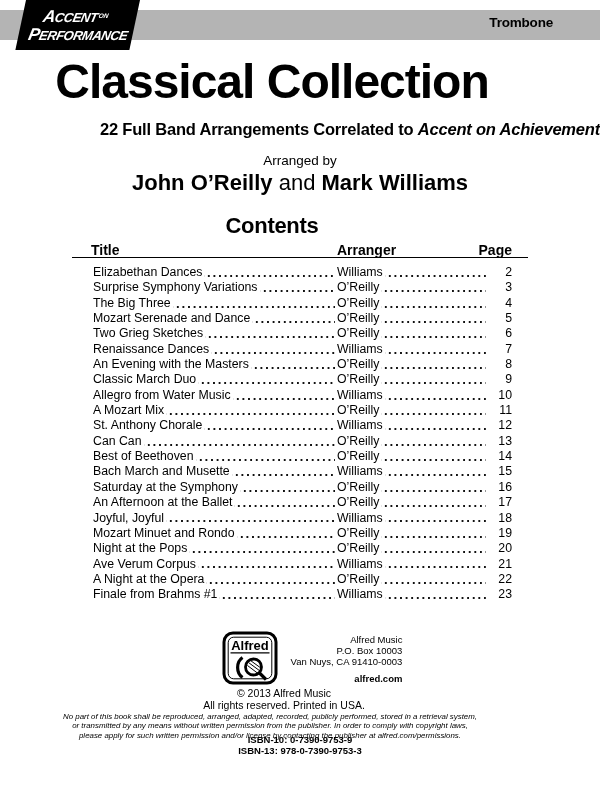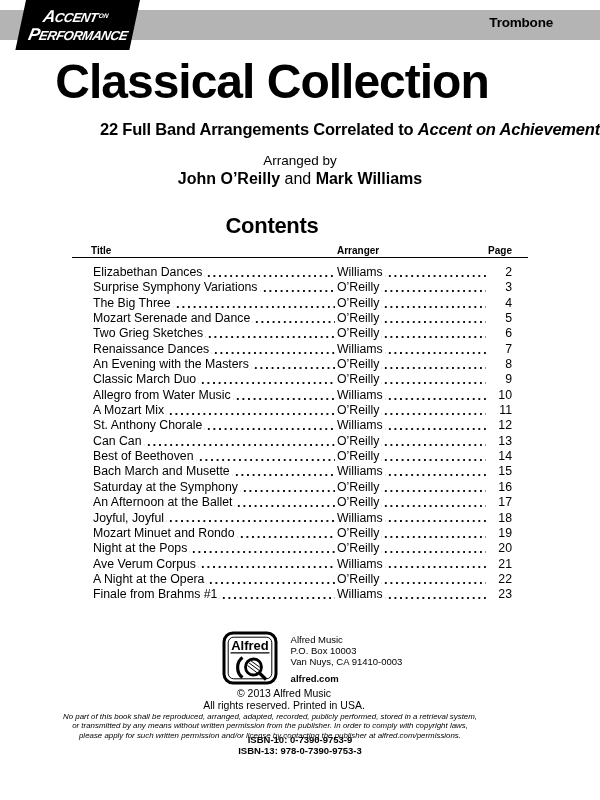--- a/index.html
+++ b/index.html
@@ -27,47 +27,47 @@
   .brand-l2 { font-size:13px; letter-spacing:-0.5px; margin-top:1px; }
   .brand-l2::first-letter { font-size:17px; }
 
   
   .page-title { position:absolute; top:54px; left:0; width:544px; text-align:center;
     font-size:48px; font-weight:bold; letter-spacing:-1px; }
   .subtitle { position:absolute; top:120px; left:0; width:600px; text-align:right;
     font-size:16.5px; font-weight:bold; letter-spacing:-0.2px; }
   .subtitle .series { font-style:italic; }
   .byline-label { position:absolute; top:153px; left:0; width:600px; text-align:center; font-size:13.5px; }
-  .byline-names { position:absolute; top:170px; left:0; width:600px; text-align:center; font-size:16px; }
+  .byline-names { position:absolute; top:170px; left:0; width:600px; text-align:center; font-size:22px; }
   .byline-names .author { font-weight:bold; }
 
   
   .contents-heading { position:absolute; top:213px; left:0; width:544px; text-align:center;
     font-size:22px; font-weight:bold; letter-spacing:-0.3px; }
   .contents-table { position:absolute; top:245px; left:88px; width:424px; }
-  .hdr { display:flex; font-size:10px; font-weight:bold; line-height:11px; }
+  .hdr { display:flex; font-size:14px; font-weight:bold; line-height:11px; }
   .h-title { width:249px; padding-left:3px; }
   .h-arranger { flex:1; }
   .h-page { text-align:right; }
   .rule { border-bottom:1.6px solid #000; margin:1px -16px 0 -16px; }
   .rows { margin-top:7px; font-size:12.3px; line-height:15.35px; }
   .row { display:flex; align-items:center; padding-left:5px; }
   .c1 { width:244px; display:flex; align-items:baseline; }
   .t, .arr { white-space:nowrap; }
   .dots { flex:1; min-width:8px; margin:0 2px;
     background-image:radial-gradient(circle, #111 0.95px, transparent 1.25px);
     background-size:5.6px 4px; background-repeat:repeat-x;
     background-position:2px calc(100% - 2.5px); align-self:stretch; }
   .pg { width:24px; text-align:right; }
 
   
   .publisher { position:absolute; top:631px; left:0; width:600px;
     display:flex; justify-content:center; gap:13px; transform:translateX(12px); }
   .alfred-box { flex:0 0 auto; }
-  .address { font-size:9.5px; line-height:11px; padding-top:3px; }
+  .address { font-size:9.5px; line-height:11px; padding-top:3px;text-align:right; }
   .website { font-weight:bold; margin-top:6px; }
 
   .copyright { position:absolute; top:687px; left:0; width:568px; text-align:center;
     font-size:10.5px; line-height:12px; }
   .legal { position:absolute; top:712px; left:0; width:540px; text-align:center;
     font-size:7.9px; line-height:9.4px; font-style:italic; }
   .isbn { position:absolute; top:734px; left:0; width:600px; text-align:center;
     font-size:9.5px; line-height:11px; font-weight:bold; }
 </style>
 </head>

